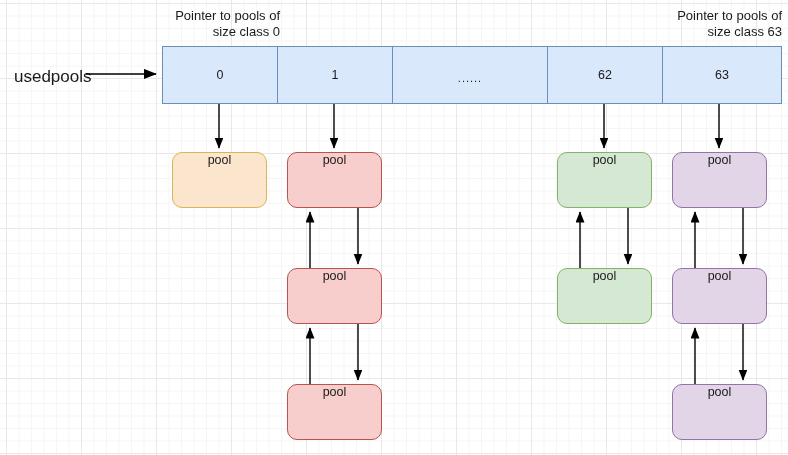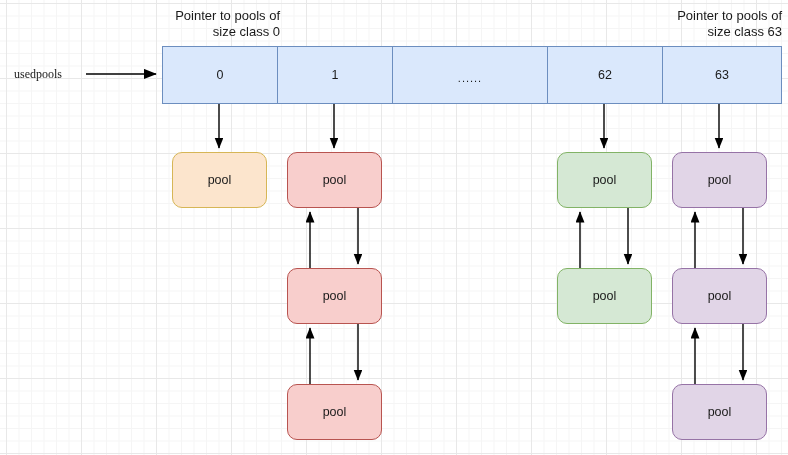--- a/index.html
+++ b/index.html
@@ -61,35 +61,33 @@
     height: 58px;
   }
   .arr-cell.last { border-right: 1px solid #6c8ebf; }
   .pool-box {
     position: absolute;
     box-sizing: border-box;
     width: 95px;
     height: 56px;
     border-radius: 10px;
     display: flex;
-    align-items: center;
     justify-content: center;
     font-size: 12.5px;
     color: #1a1a1a;
   }
   .pool-orange { background: #fce5cd; border: 1.4px solid #d6b656; }
   .pool-red    { background: #f8cecc; border: 1.4px solid #b85450; }
   .pool-green  { background: #d5e8d4; border: 1.4px solid #82b366; }
   .pool-purple { background: #e1d5e7; border: 1.4px solid #9673a6; }
   .side-label {
     position: absolute;
-    font-size: 12px;
+    font-size: 17px;
     color: #1a1a1a;
     white-space: nowrap;
-    font-family: Liberation Serif, serif;
   }
 </style>
 </head>
 <body>
 
 <div id="canvas">
 
   <div class="cap-label" style="left:170px; top:8px; width:110px;">Pointer to pools of
 size class 0</div>
 

